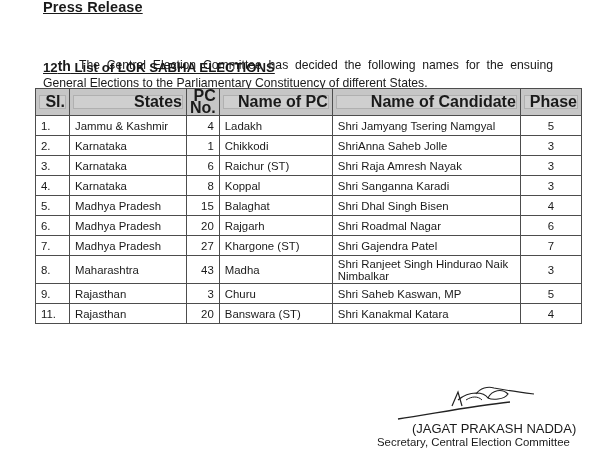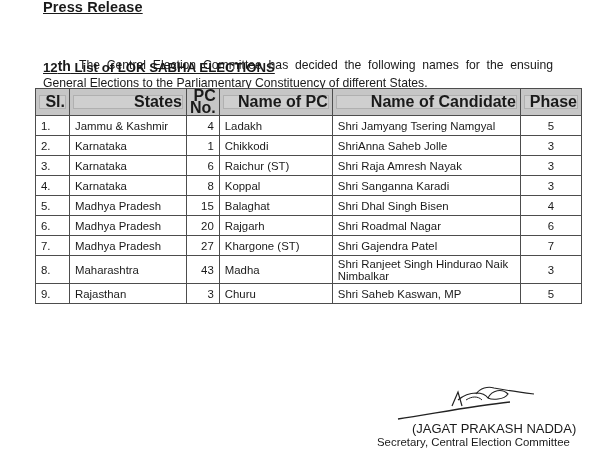--- a/index.html
+++ b/index.html
@@ -124,20 +124,28 @@
       <td class="ph">3</td>
     </tr>
     <tr>
       <td class="sl">9.</td>
       <td class="st">Rajasthan</td>
       <td class="pc">3</td>
       <td class="pcname">Churu</td>
       <td class="cand">Shri Saheb Kaswan, MP</td>
       <td class="ph">5</td>
     </tr>
+    <tr>
+      <td class="sl">11.</td>
+      <td class="st">Rajasthan</td>
+      <td class="pc">20</td>
+      <td class="pcname">Banswara (ST)</td>
+      <td class="cand">Shri Kanakmal Katara</td>
+      <td class="ph">4</td>
+    </tr>
   </tbody>
 </table>
 
 <svg class="sig" viewBox="0 0 150 40">
   <path d="M6 35 C 40 30, 80 22, 118 18" stroke="#222" stroke-width="1.4" fill="none"></path>
   <path d="M60 22 L 66 8 L 70 22" stroke="#222" stroke-width="1.2" fill="none"></path>
   <path d="M66 16 C 78 6, 92 8, 96 14 C 100 6, 110 4, 116 10 C 112 16, 100 16, 96 14 M 84 10 C 88 4, 96 2, 102 4 C 112 6, 126 8, 142 10" stroke="#222" stroke-width="1.1" fill="none"></path>
   <path d="M74 16 C 80 12, 86 12, 90 16" stroke="#222" stroke-width="1" fill="none"></path>
 </svg>
 

